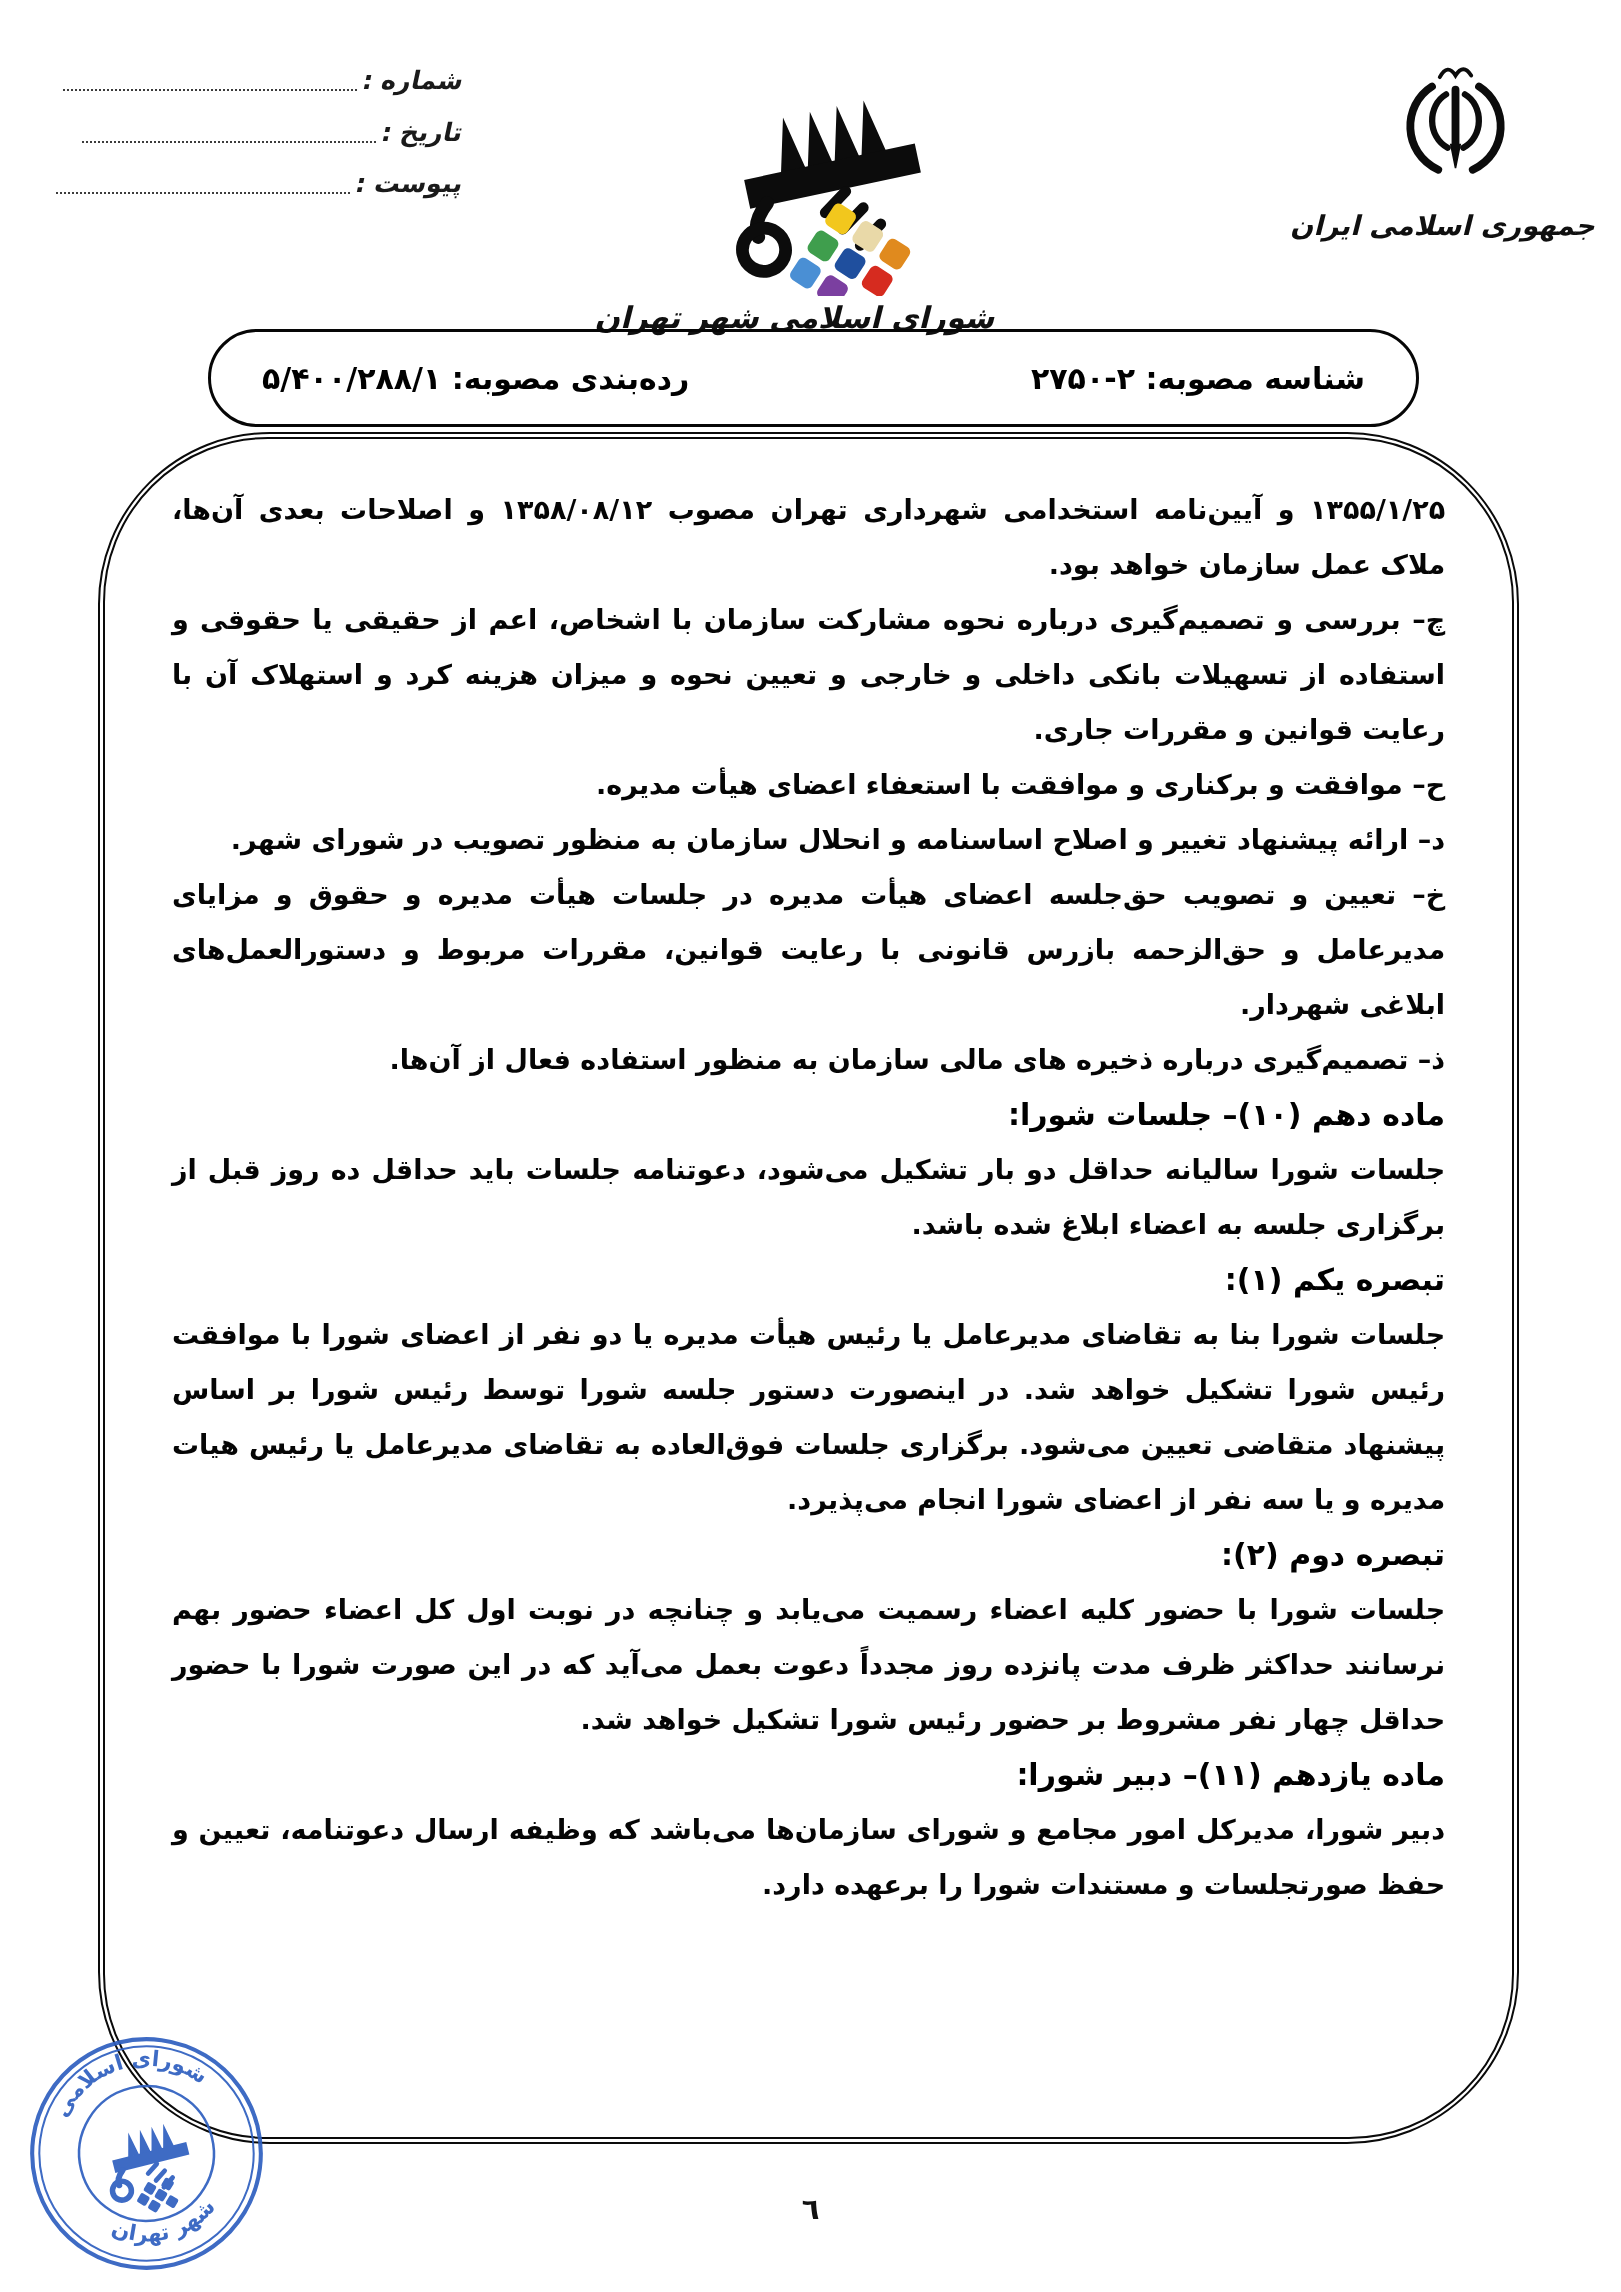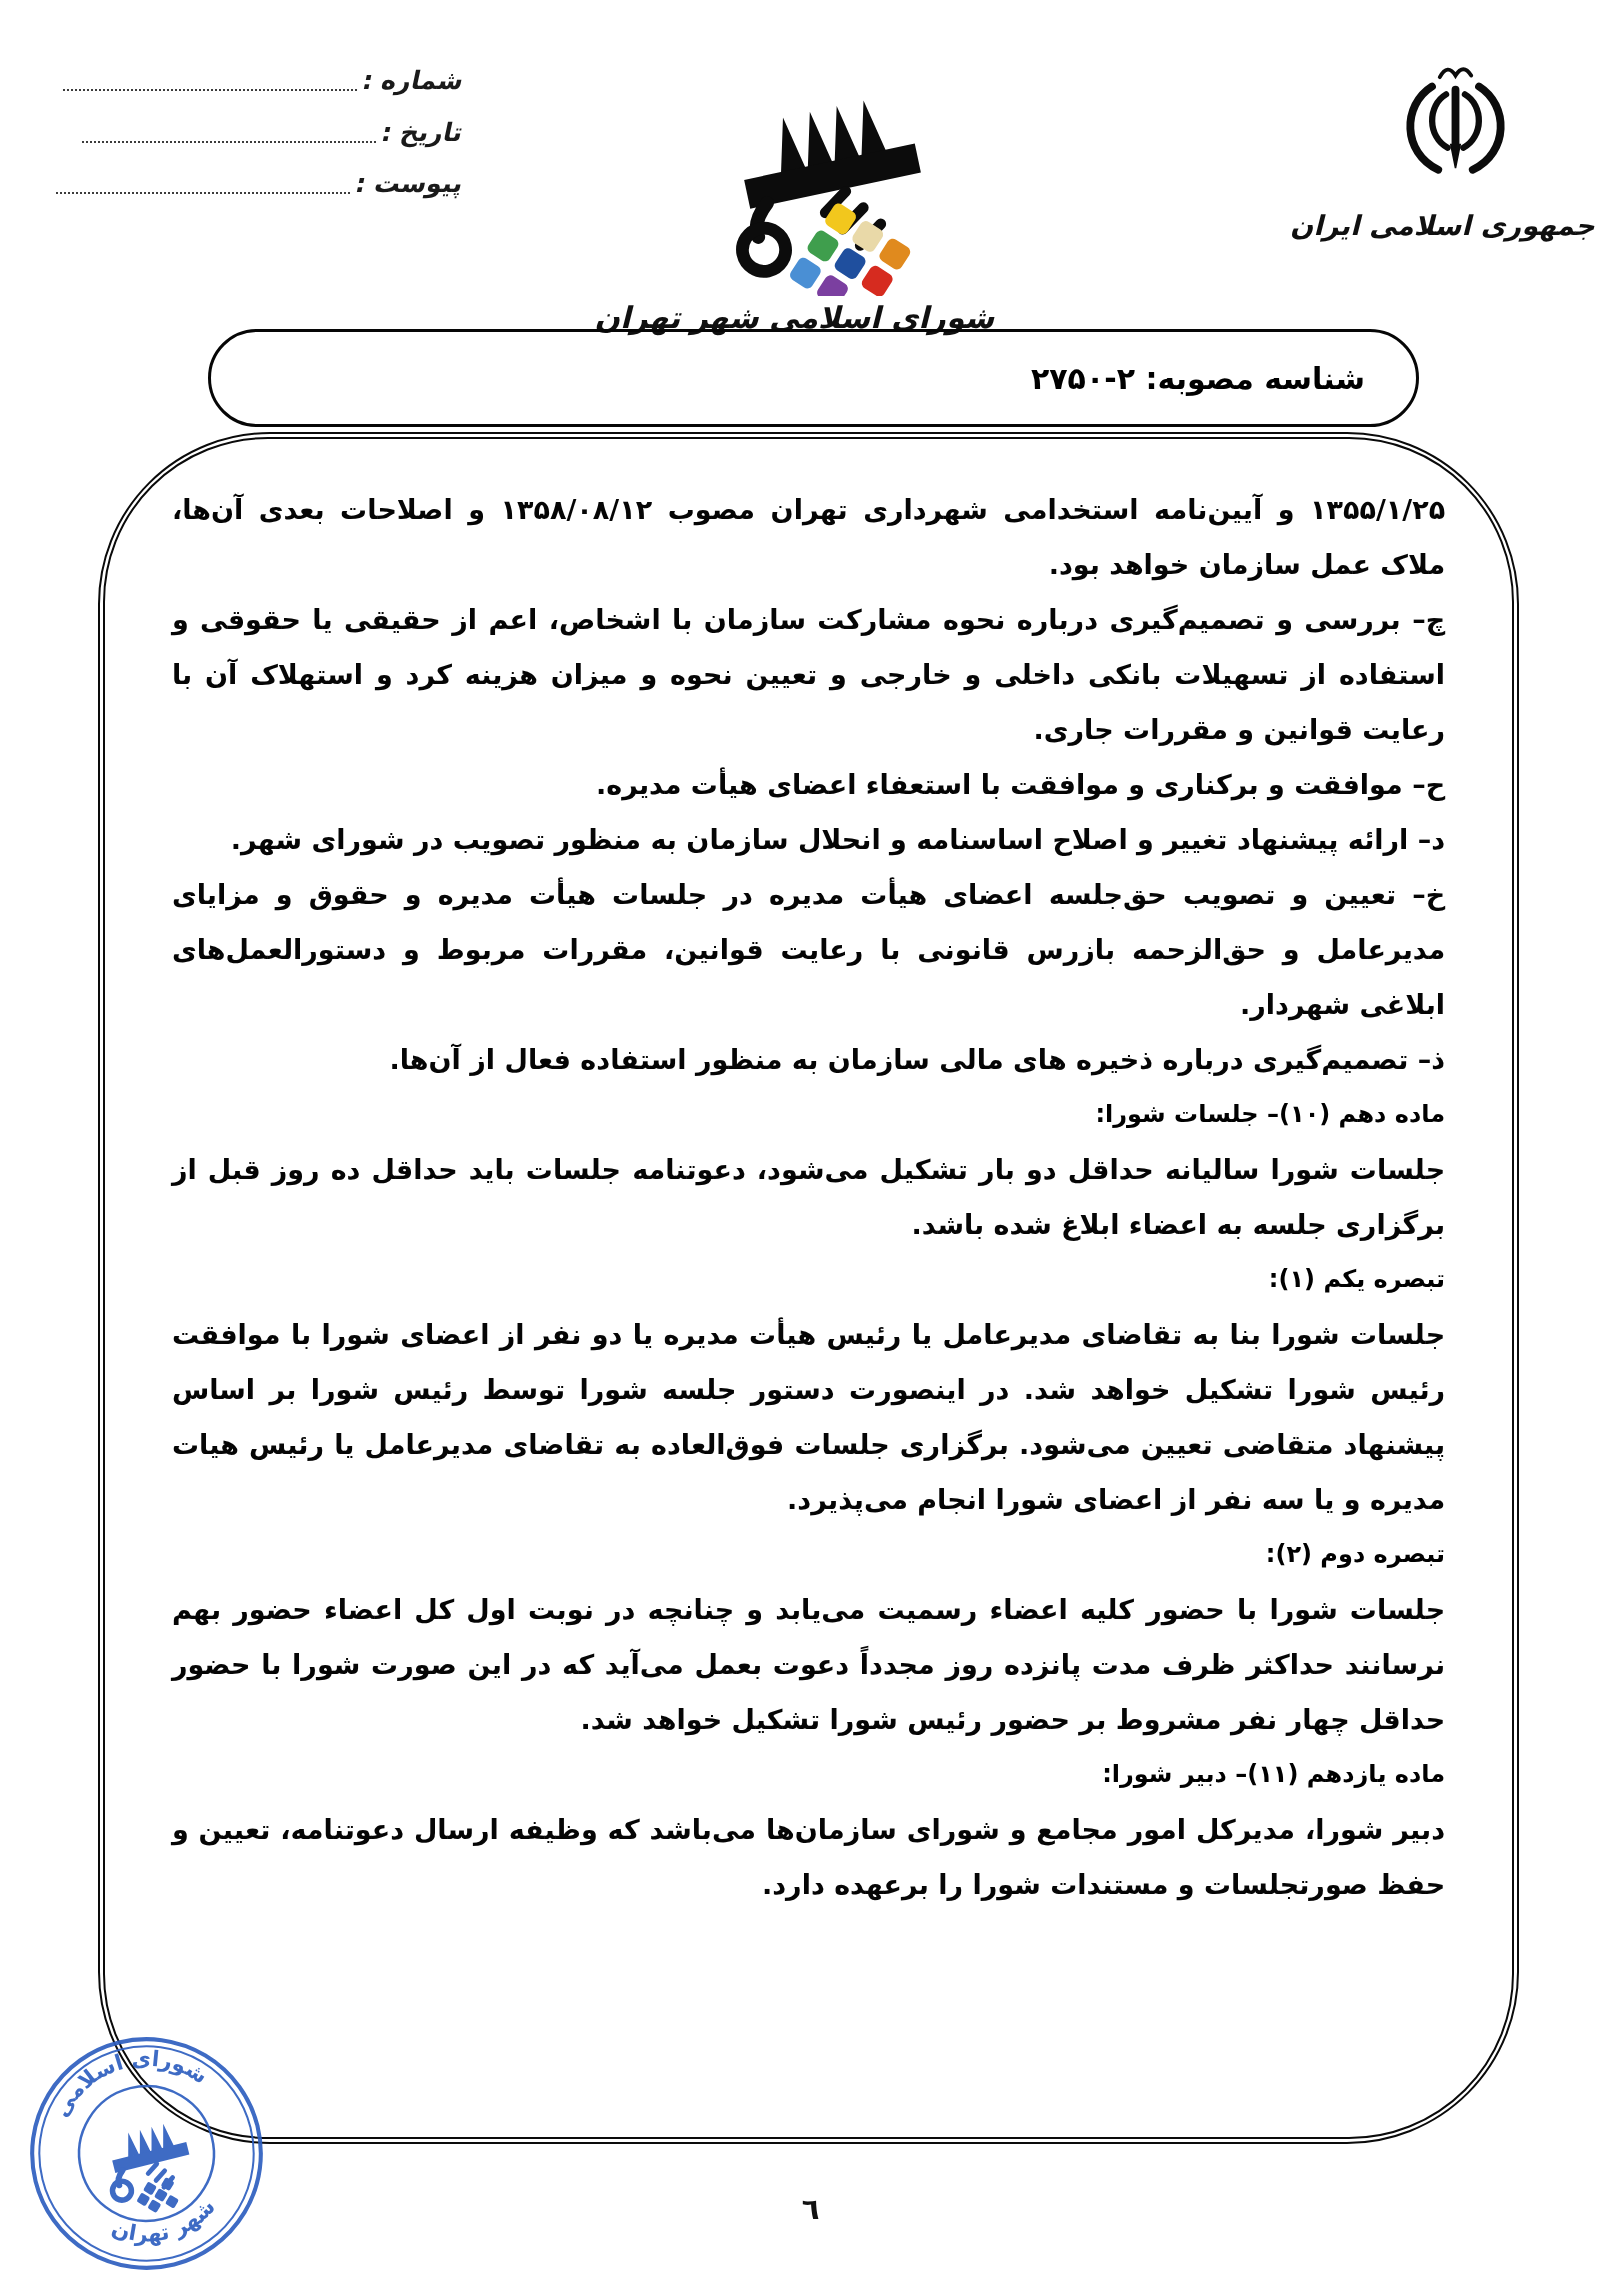--- a/index.html
+++ b/index.html
@@ -51,21 +51,21 @@
     box-sizing:border-box; overflow:hidden;
   }
   .doc-body{
     position:absolute; inset:0; padding:43px 67px 39px 67px;
     direction:rtl; text-align:justify; text-align-last:right;
   }
   .doc-body p.para{
     margin:0; font-size:27px; font-weight:bold; line-height:55px; color:#050505;
   }
   .doc-body h3.heading{
-    margin:0; font-size:24px; font-weight:bold; line-height:55px; color:#000;
+    margin:0; font-size:30px; font-weight:bold; line-height:55px; color:#000;
     text-align:left;
   }
   
   .stamp{position:absolute; top:2031px; left:23.5px; width:245px; height:245px;
     transform:rotate(-14deg); opacity:0.92;}
   
   .page-number{
     position:absolute; top:2192px; left:0; width:100%;
     text-align:center; font-size:29px; font-weight:bold; color:#111;
   }
@@ -130,20 +130,21 @@
         <path d="M112 44 C136 58, 136 98, 110 112" stroke-width="8"></path>
         <path d="M70 34 C32 58, 32 118, 78 140" stroke-width="10"></path>
         <path d="M130 34 C168 58, 168 118, 122 140" stroke-width="10"></path>
       </g>
     </svg>
     <div class="emblem-caption">جمهوری اسلامی ایران</div>
   </div>
 
   <div class="id-bar">
     <span>شناسه مصوبه: ۲-۲۷۵۰</span>
+    <span>رده‌بندی مصوبه: ۵/۴۰۰/۲۸۸/۱</span>
   </div>
 
   <div class="main-box">
     <div class="main-box-inner">
       <div class="doc-body">
           <p class="para">۱۳۵۵/۱/۲۵ و آیین‌نامه استخدامی شهرداری تهران مصوب ۱۳۵۸/۰۸/۱۲ و اصلاحات بعدی آن‌ها، ملاک عمل سازمان خواهد بود.</p>
           <p class="para">چ– بررسی و تصمیم‌گیری درباره نحوه مشارکت سازمان با اشخاص، اعم از حقیقی یا حقوقی و استفاده از تسهیلات بانکی داخلی و خارجی و تعیین نحوه و میزان هزینه کرد و استهلاک آن با رعایت قوانین و مقررات جاری.</p>
           <p class="para">ح– موافقت و برکناری و موافقت با استعفاء اعضای هیأت مدیره.</p>
           <p class="para">د– ارائه پیشنهاد تغییر و اصلاح اساسنامه و انحلال سازمان به منظور تصویب در شورای شهر.</p>
           <p class="para">خ– تعیین و تصویب حق‌جلسه اعضای هیأت مدیره در جلسات هیأت مدیره و حقوق و مزایای مدیرعامل و حق‌الزحمه بازرس قانونی با رعایت قوانین، مقررات مربوط و دستورالعمل‌های ابلاغی شهردار.</p>

